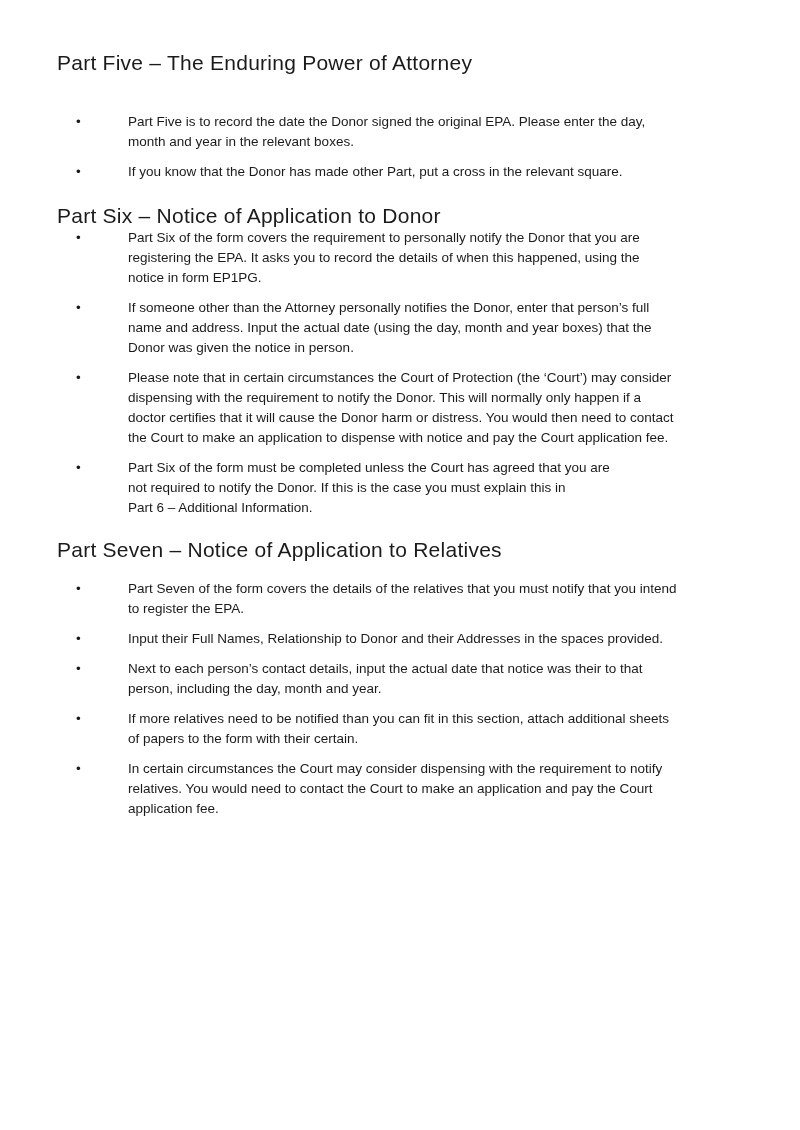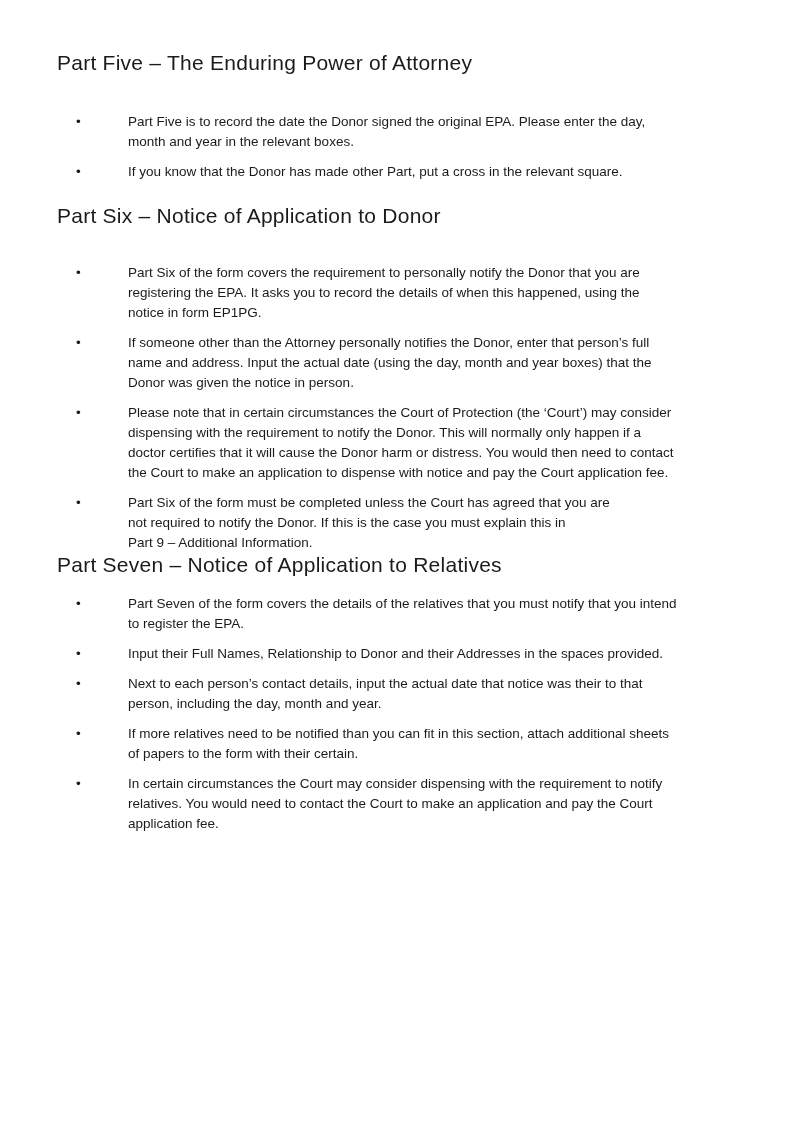--- a/index.html
+++ b/index.html
@@ -25,22 +25,22 @@
   .heading {
     margin: 0;
     font-size: 21px;
     line-height: 24px;
     font-weight: 400;
     letter-spacing: 0.25px;
     color: #1b1b1b;
     white-space: nowrap;
   }
   .h1m { margin-bottom: 37px; }
-  .h2m { margin-top: 22px; margin-bottom: 35px; }
-  .h3m { margin-top: 0; margin-bottom: 17px; }
+  .h2m { margin-top: 22px; }
+  .h3m { margin-top: 20px; margin-bottom: 17px; }
   ul.bullet-list {
     list-style: none;
     margin: 0;
     padding: 0;
   }
   li.bullet-item {
     position: relative;
     padding-left: 31px;
     margin-bottom: 10px;
     font-size: 13.5px;
@@ -100,21 +100,21 @@
         <span class="bullet-dot">•</span>
         <span class="bullet-text">Please note that in certain circumstances the Court of Protection (the ‘Court’) may consider
 dispensing with the requirement to notify the Donor. This will normally only happen if a
 doctor certifies that it will cause the Donor harm or distress. You would then need to contact
 the Court to make an application to dispense with notice and pay the Court application fee.</span>
       </li>
       <li class="bullet-item">
         <span class="bullet-dot">•</span>
         <span class="bullet-text">Part Six of the form must be completed unless the Court has agreed that you are
 not required to notify the Donor. If this is the case you must explain this in
-Part 9 – Additional Information.</span>
+Part 6 – Additional Information.</span>
       </li>
     </ul>
   </section>
 
   <section>
     <h1 class="heading h3m">Part Seven – Notice of Application to Relatives</h1>
     <ul class="bullet-list">
       <li class="bullet-item">
         <span class="bullet-dot">•</span>
         <span class="bullet-text">Part Seven of the form covers the details of the relatives that you must notify that you intend

